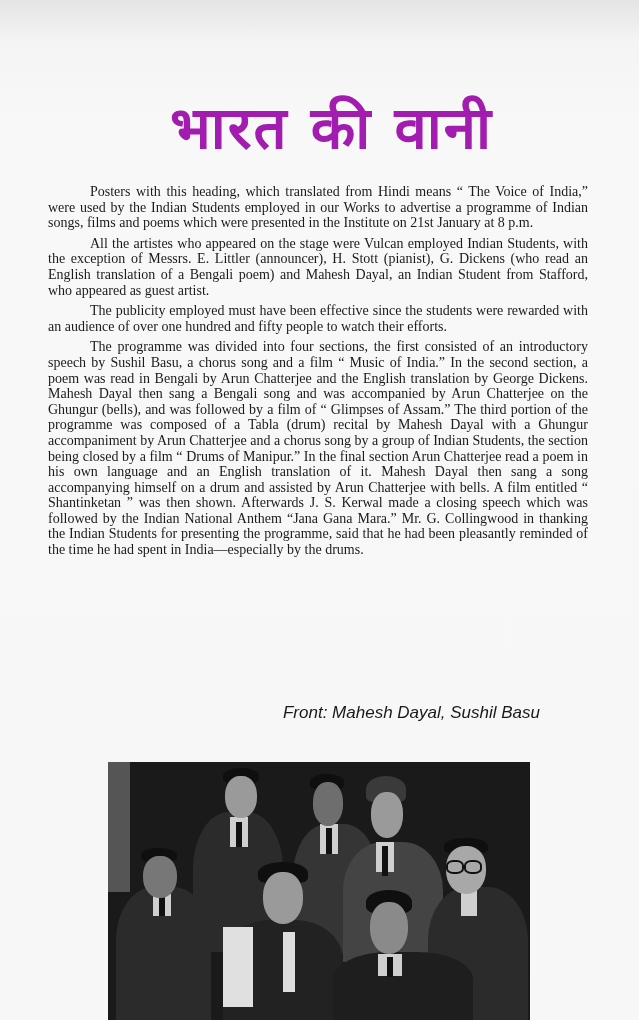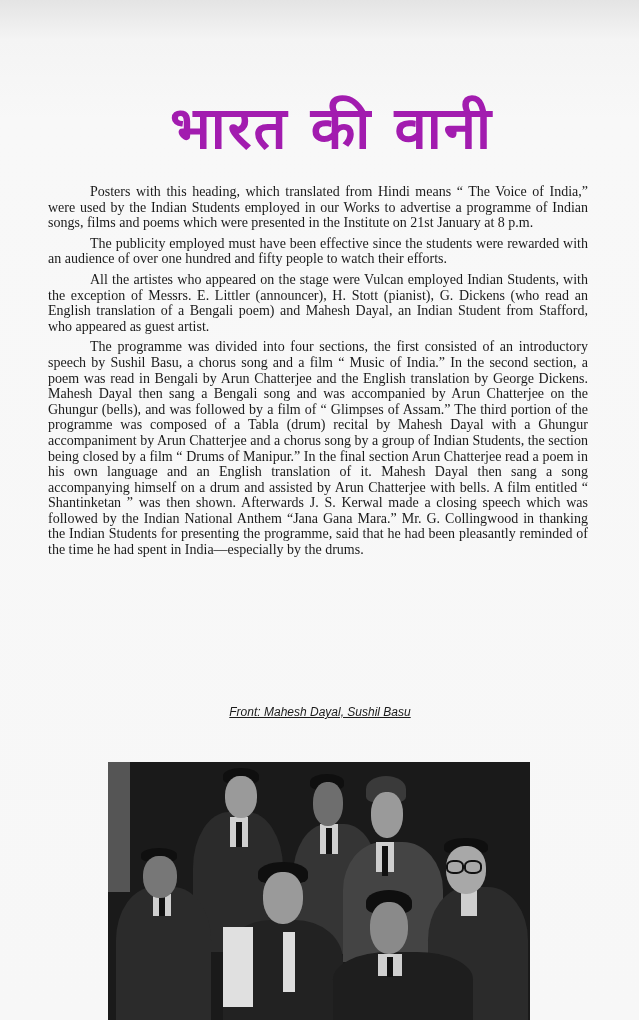--- a/index.html
+++ b/index.html
@@ -21,25 +21,24 @@
     padding-left: 12px;
   }
   .body-text {
     position: absolute; left: 48px; top: 184px; width: 540px;
     font-size: 14px; line-height: 15.6px;
     text-align: justify;
   }
   .body-text p { margin: 0 0 5px 0; text-indent: 42px; }
   .caption {
     position: absolute; left: 100px; top: 706px; width: 440px;
-    text-align: center;
+    text-align: right;
     font-family: "Liberation Sans", sans-serif;
-    font-style: italic; font-size: 12px; line-height: 13px;
+    font-style: italic; font-size: 17px; line-height: 13px;
     color: #1a1a1a;
-    text-decoration: underline;
   }
   .photo {
     position: absolute; left: 108px; top: 762px; width: 422px; height: 258px;
     background: #1a1a1a; overflow: hidden;
   }
   .photo .wall { position: absolute; left: 0; top: 0; width: 22px; height: 130px; background: #555; }
   .photo .person { position: absolute; }
   .face { position: absolute; border-radius: 45% 45% 48% 48%; background: #9a9a9a; }
   .hair { position: absolute; border-radius: 50% 50% 30% 30%; background: #0f0f0f; }
   .suit { position: absolute; border-radius: 40% 40% 0 0; background: #2b2b2b; }
@@ -50,22 +49,22 @@
 </style>
 </head>
 <body>
 
 <div class="page">
 
   <div class="heading">भारत की वानी</div>
 
   <div class="body-text">
     <p>Posters with this heading, which translated from Hindi means “ The Voice of India,” were used by the Indian Students employed in our Works to advertise a programme of Indian songs, films and poems which were presented in the Institute on 21st January at 8 p.m.</p>
+    <p>All the artistes who appeared on the stage were Vulcan employed Indian Students, with the exception of Messrs. E. Littler (announcer), H. Stott (pianist), G. Dickens (who read an English translation of a Bengali poem) and Mahesh Dayal, an Indian Student from Stafford, who appeared as guest artist.</p>
     <p>The publicity employed must have been effective since the students were rewarded with an audience of over one hundred and fifty people to watch their efforts.</p>
-    <p>All the artistes who appeared on the stage were Vulcan employed Indian Students, with the exception of Messrs. E. Littler (announcer), H. Stott (pianist), G. Dickens (who read an English translation of a Bengali poem) and Mahesh Dayal, an Indian Student from Stafford, who appeared as guest artist.</p>
     <p>The programme was divided into four sections, the first consisted of an introductory speech by Sushil Basu, a chorus song and a film “ Music of India.”  In the second section, a poem was read in Bengali by Arun Chatterjee and the English translation by George Dickens.  Mahesh Dayal then sang a Bengali song and was accompanied by Arun Chatterjee on the Ghungur (bells), and was followed by a film of “ Glimpses of Assam.”  The third portion of the programme was composed of a Tabla (drum) recital by Mahesh Dayal with a Ghungur accompaniment by Arun Chatterjee and a chorus song by a group of Indian Students, the section being closed by a film “ Drums of Manipur.”  In the final section Arun Chatterjee read a poem in his own language and an English translation of it.  Mahesh Dayal then sang a song accompanying himself on a drum and assisted by Arun Chatterjee with bells.  A film entitled “ Shantinketan ” was then shown.  Afterwards J. S. Kerwal made a closing speech which was followed by the Indian National Anthem “Jana Gana Mara.”  Mr. G. Collingwood in thanking the Indian Students for presenting the programme, said that he had been pleasantly reminded of the time he had spent in India—especially by the drums.</p>
   </div>
 
   <div class="caption">
     <div>Front: Mahesh Dayal, Sushil Basu</div>
   </div>
 
   <div class="photo" title="Black-and-white group photograph of seven Indian students">
     <div class="wall"></div>
 

